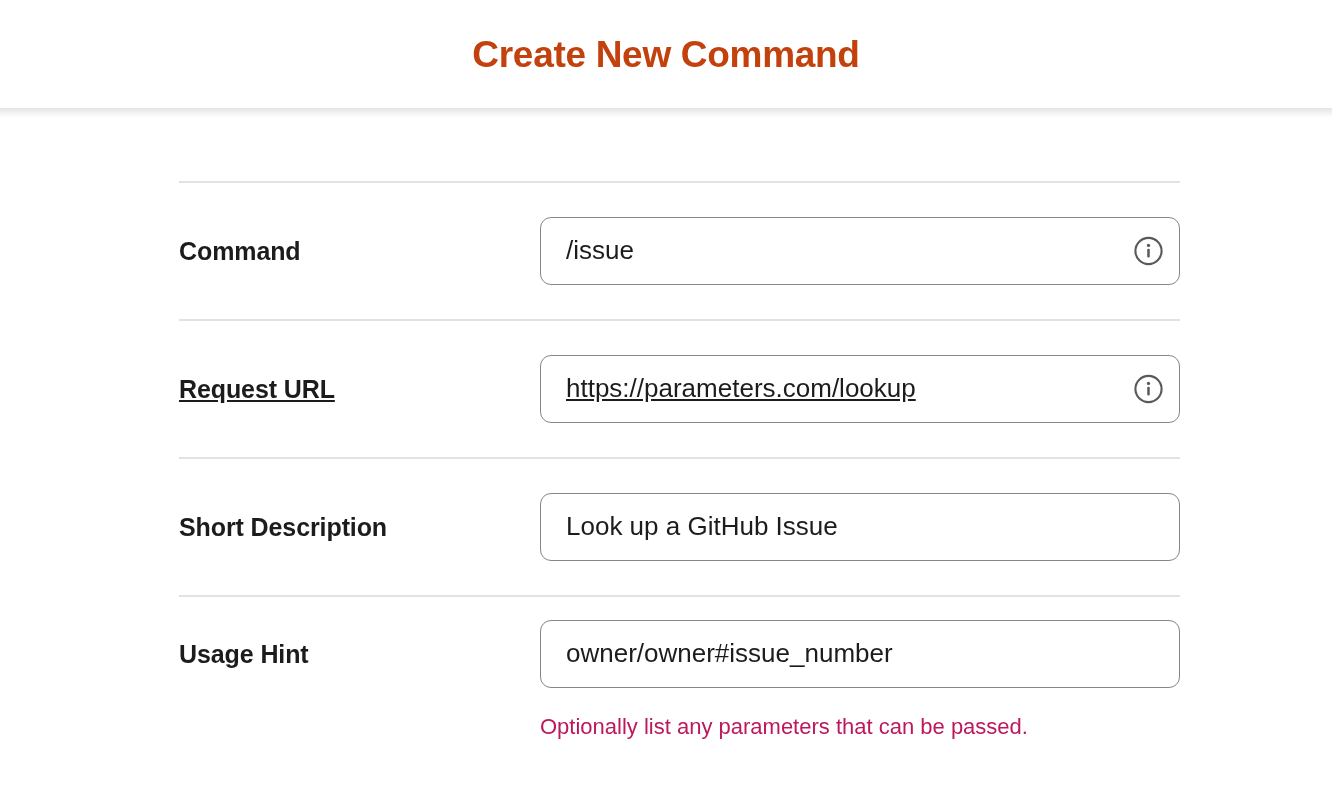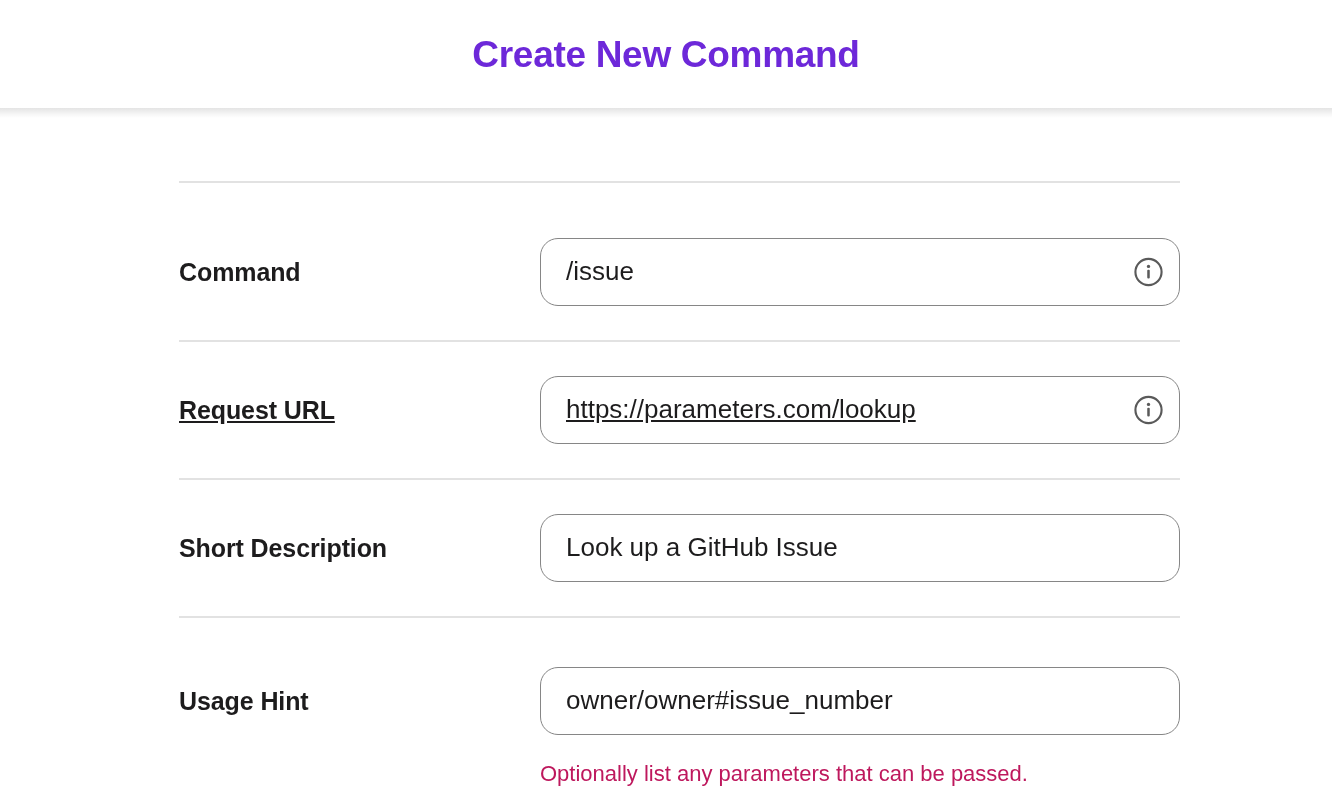--- a/index.html
+++ b/index.html
@@ -21,21 +21,21 @@
     height: 108px;
     background: #ffffff;
     display: flex;
     align-items: center;
     justify-content: center;
     box-sizing: border-box;
   }
   .header-title {
     font-size: 37px;
     font-weight: bold;
-    color: #6d28d9;
+    color: #c2410c;
     letter-spacing: -0.3px;
     line-height: 1;
   }
   .header-shadow {
     height: 10px;
     width: 100%;
     background: linear-gradient(to bottom, #e4e4e4 0%, #eeeeee 35%, #f7f7f7 65%, #ffffff 100%);
   }
 
   
@@ -76,21 +76,21 @@
     display: flex;
     flex-direction: column;
   }
 
   .input-box {
     position: relative;
     box-sizing: border-box;
     width: 640px;
     height: 68px;
     border: 1.5px solid #868686;
-    border-radius: 18px;
+    border-radius: 11px;
     background: #ffffff;
     display: flex;
     align-items: center;
     padding-left: 25px;
     padding-right: 70px;
   }
   .input-value {
     font-size: 26px;
     color: #1d1c1d;
     line-height: 1.2;
@@ -110,24 +110,24 @@
 
   .helper-text {
     font-size: 22px;
     color: #be185d;
     line-height: 1.2;
     margin-top: 26px;
     white-space: nowrap;
   }
 
   
-  .row-1 { padding-top: 34px; padding-bottom: 34px; margin-top: 21px; }
+  .row-1 { padding-top: 34px; padding-bottom: 34px; }
   .row-2 { padding-top: 34px; padding-bottom: 34px; text-decoration: underline; }
   .row-3 { padding-top: 34px; padding-bottom: 34px; align-items: flex-end; }
-  .row-4 { padding-top: 23px; padding-bottom: 0; margin-top: 26px; }
+  .row-4 { padding-top: 23px; padding-bottom: 0; }
 
   .row-1 .row-label-cell,
   .row-2 .row-label-cell,
   .row-3 .row-label-cell,
   .row-4 .row-label-cell { height: 68px; }
 </style>
 </head>
 <body>
 
 <div class="header">

